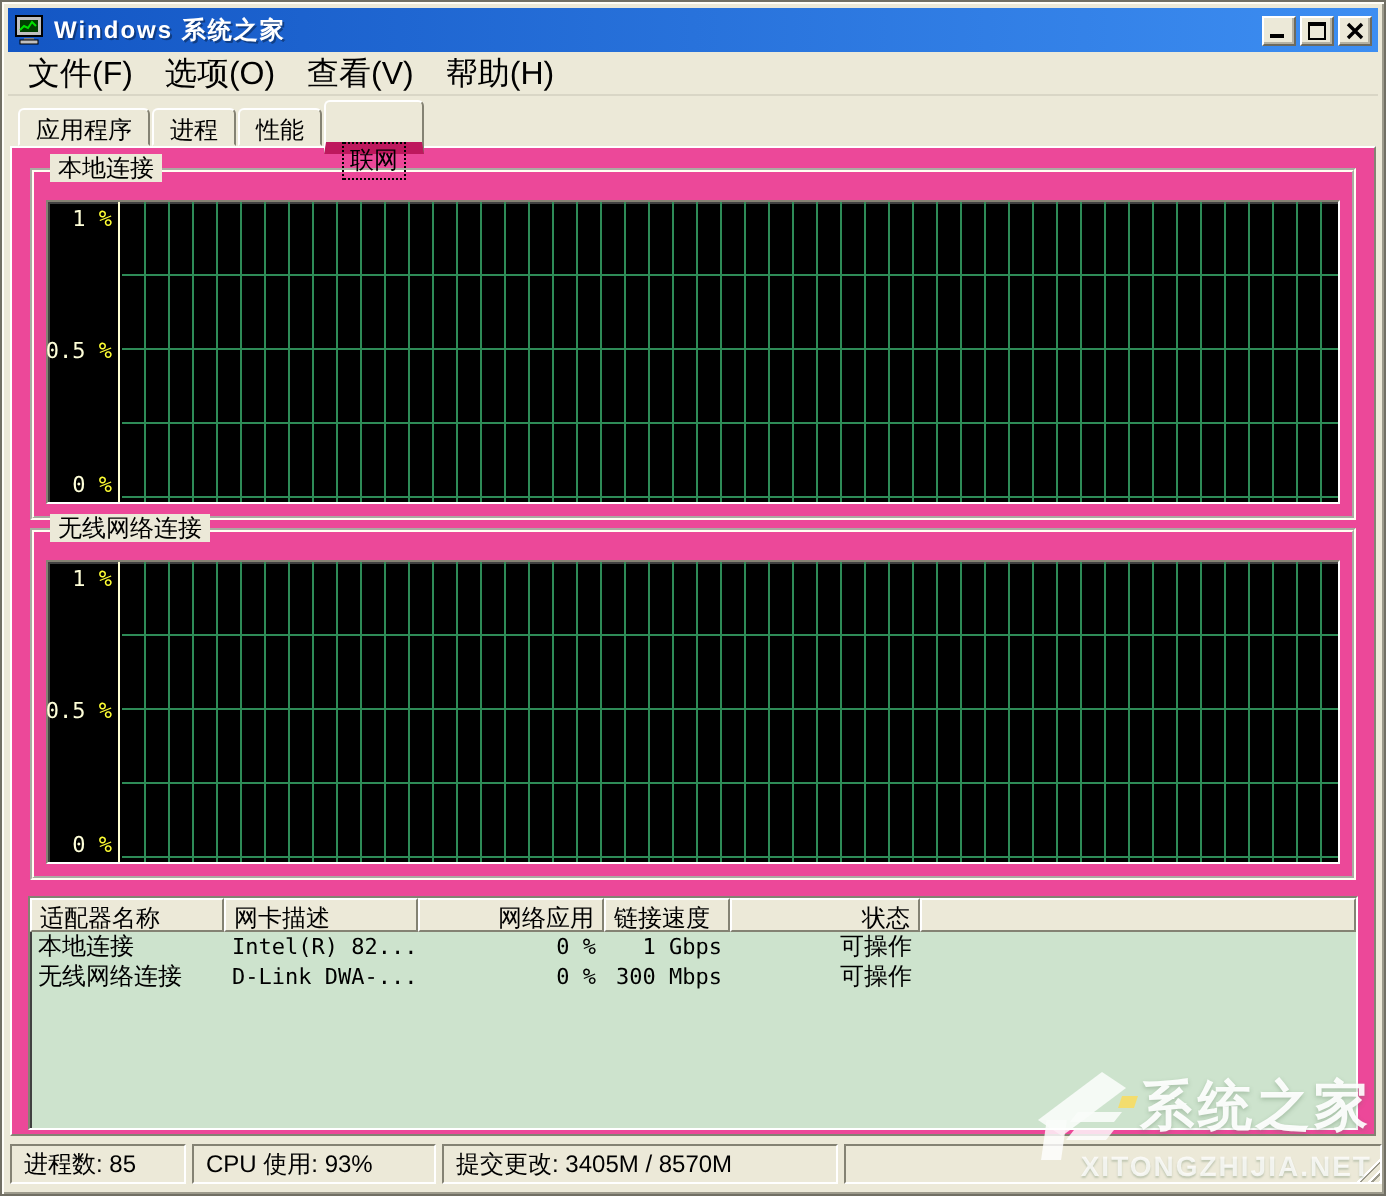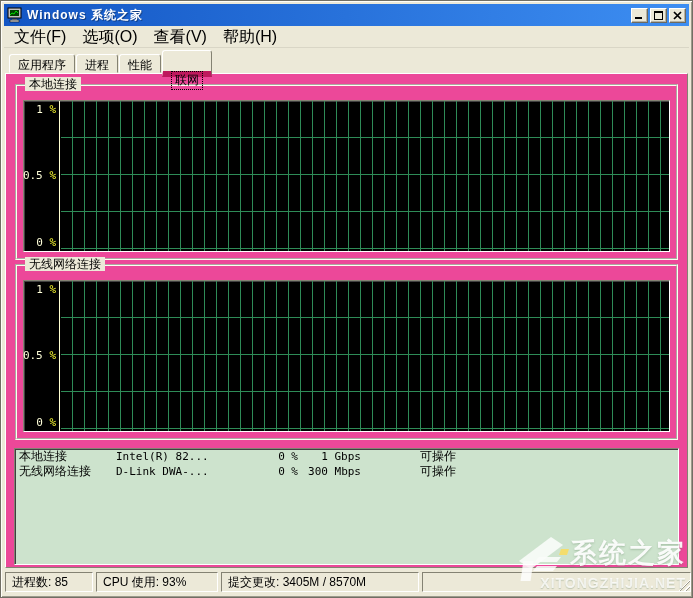--- a/index.html
+++ b/index.html
@@ -214,20 +214,28 @@
         <div class="chart-gutter">
           <span class="ytick t0"><span>1</span> <span class="unit">%</span></span>
           <span class="ytick t1"><span>0.5</span> <span class="unit">%</span></span>
           <span class="ytick t2"><span>0</span> <span class="unit">%</span></span>
         </div>
         <div class="chart-grid"></div>
       </div>
     </div>
 
     <div class="adapter-table">
+      <div class="thead">
+        <div class="th c1">适配器名称</div>
+        <div class="th c2">网卡描述</div>
+        <div class="th c3 right">网络应用</div>
+        <div class="th c4">链接速度</div>
+        <div class="th c5 right">状态</div>
+        <div class="th c6"></div>
+      </div>
       <div class="trow">
         <div class="td c1">本地连接</div>
         <div class="td c2 mono">Intel(R) 82...</div>
         <div class="td c3 right mono">0 %</div>
         <div class="td c4 right mono">1 Gbps</div>
         <div class="td c5 right">可操作</div>
         <div class="td c6"></div>
       </div>
       <div class="trow">
         <div class="td c1">无线网络连接</div>

